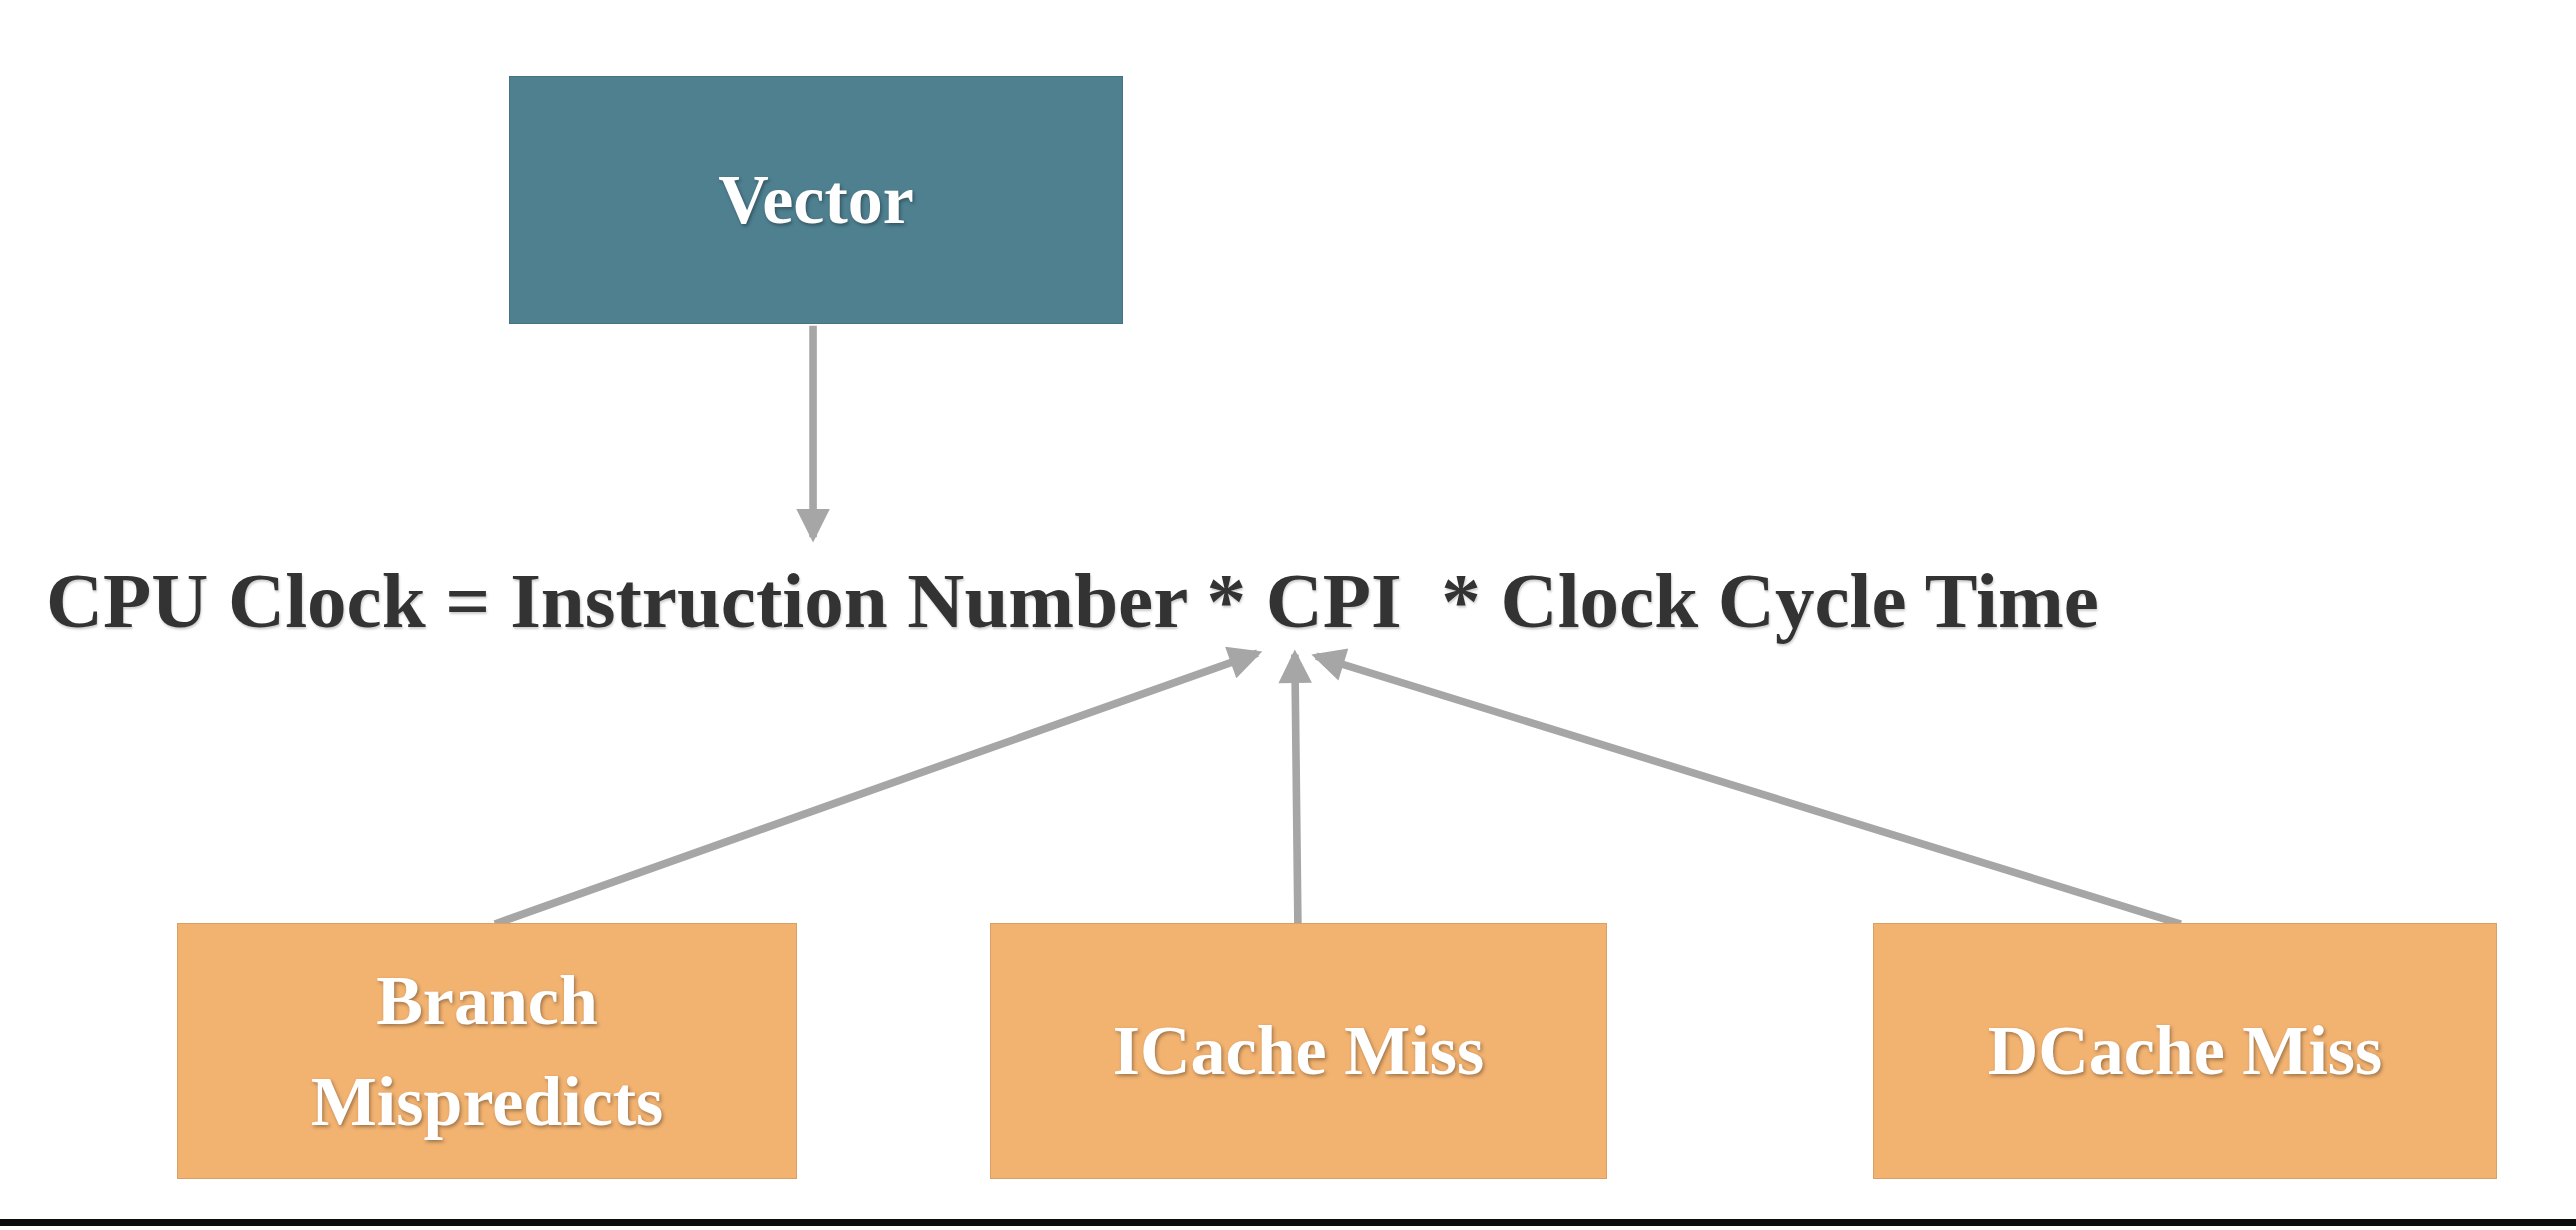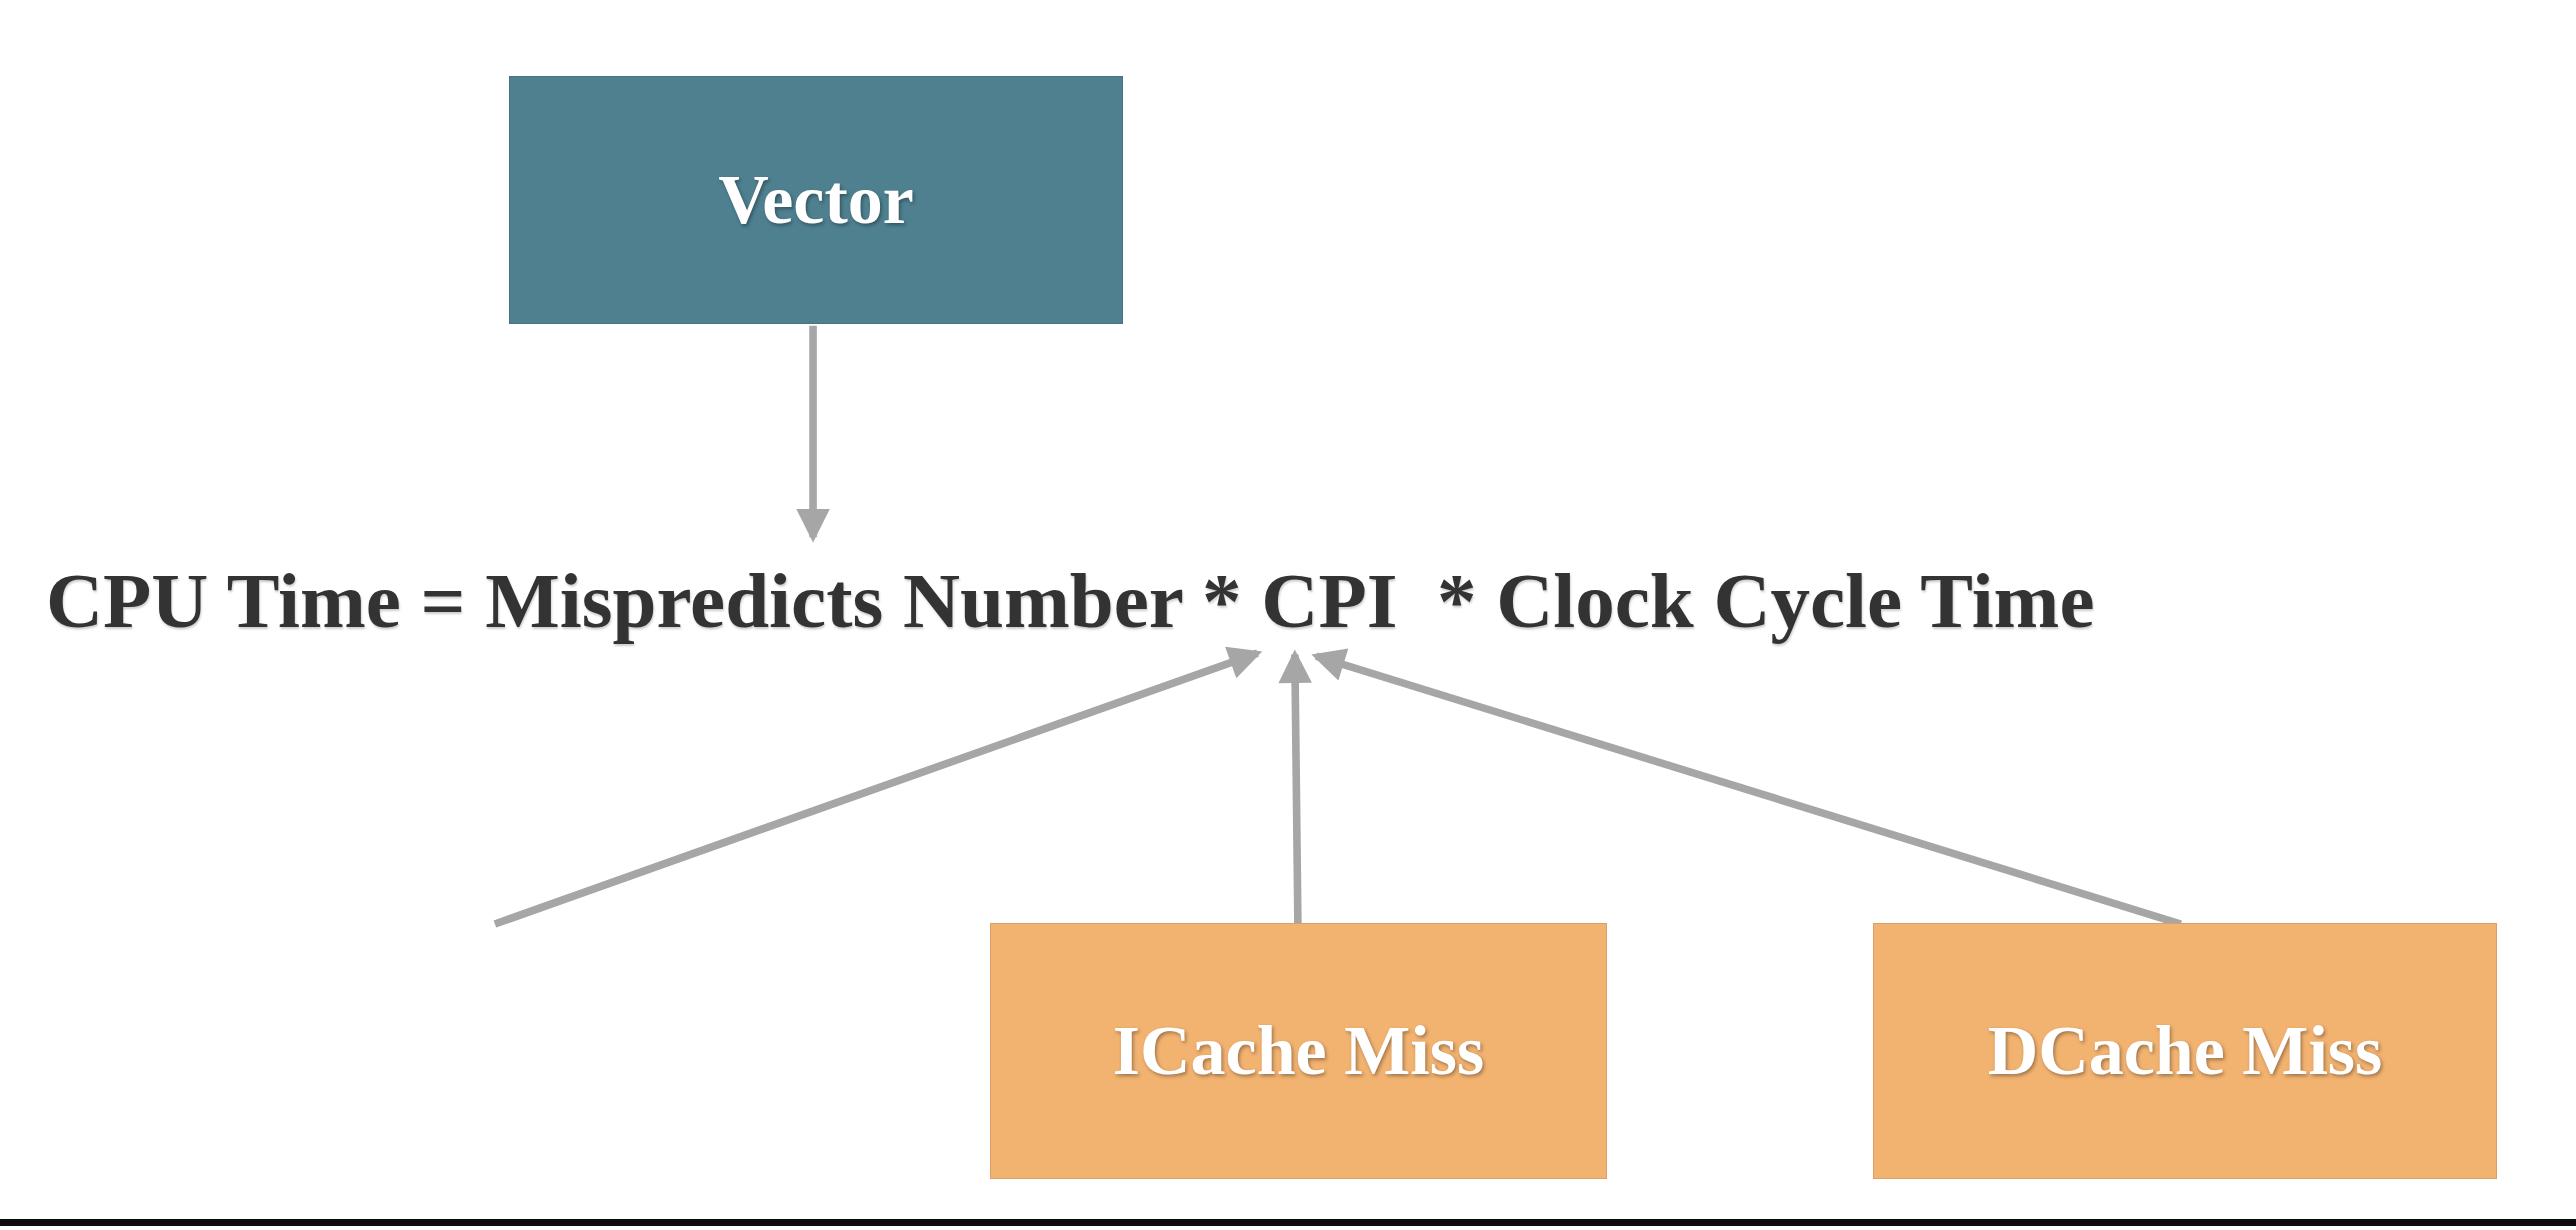--- a/index.html
+++ b/index.html
@@ -104,22 +104,25 @@
       <line x1="650" y1="1214" x2="1652" y2="858" marker-end="url(#ah)"></line>
       <line x1="1705" y1="1214" x2="1701" y2="860" marker-end="url(#ah)"></line>
       <line x1="2865" y1="1214" x2="1729" y2="862" marker-end="url(#ah)"></line>
     </g>
   </svg>
 
   <div class="node node-teal">
     <div class="label">Vector</div>
   </div>
 
-  <div class="equation">CPU Time = Mispredicts Number * CPI  * Clock Cycle Time</div>
+  <div class="equation">CPU Clock = Instruction Number * CPI  * Clock Cycle Time</div>
 
+  <div class="node node-orange node-branch">
+    <div class="label">Branch Mispredicts</div>
+  </div>
 
   <div class="node node-orange node-dcache">
     <div class="label">DCache Miss</div>
   </div>
 
   <div class="node node-orange node-icache">
     <div class="label">ICache Miss</div>
   </div>
 
   <div class="bottom-rule"></div>

